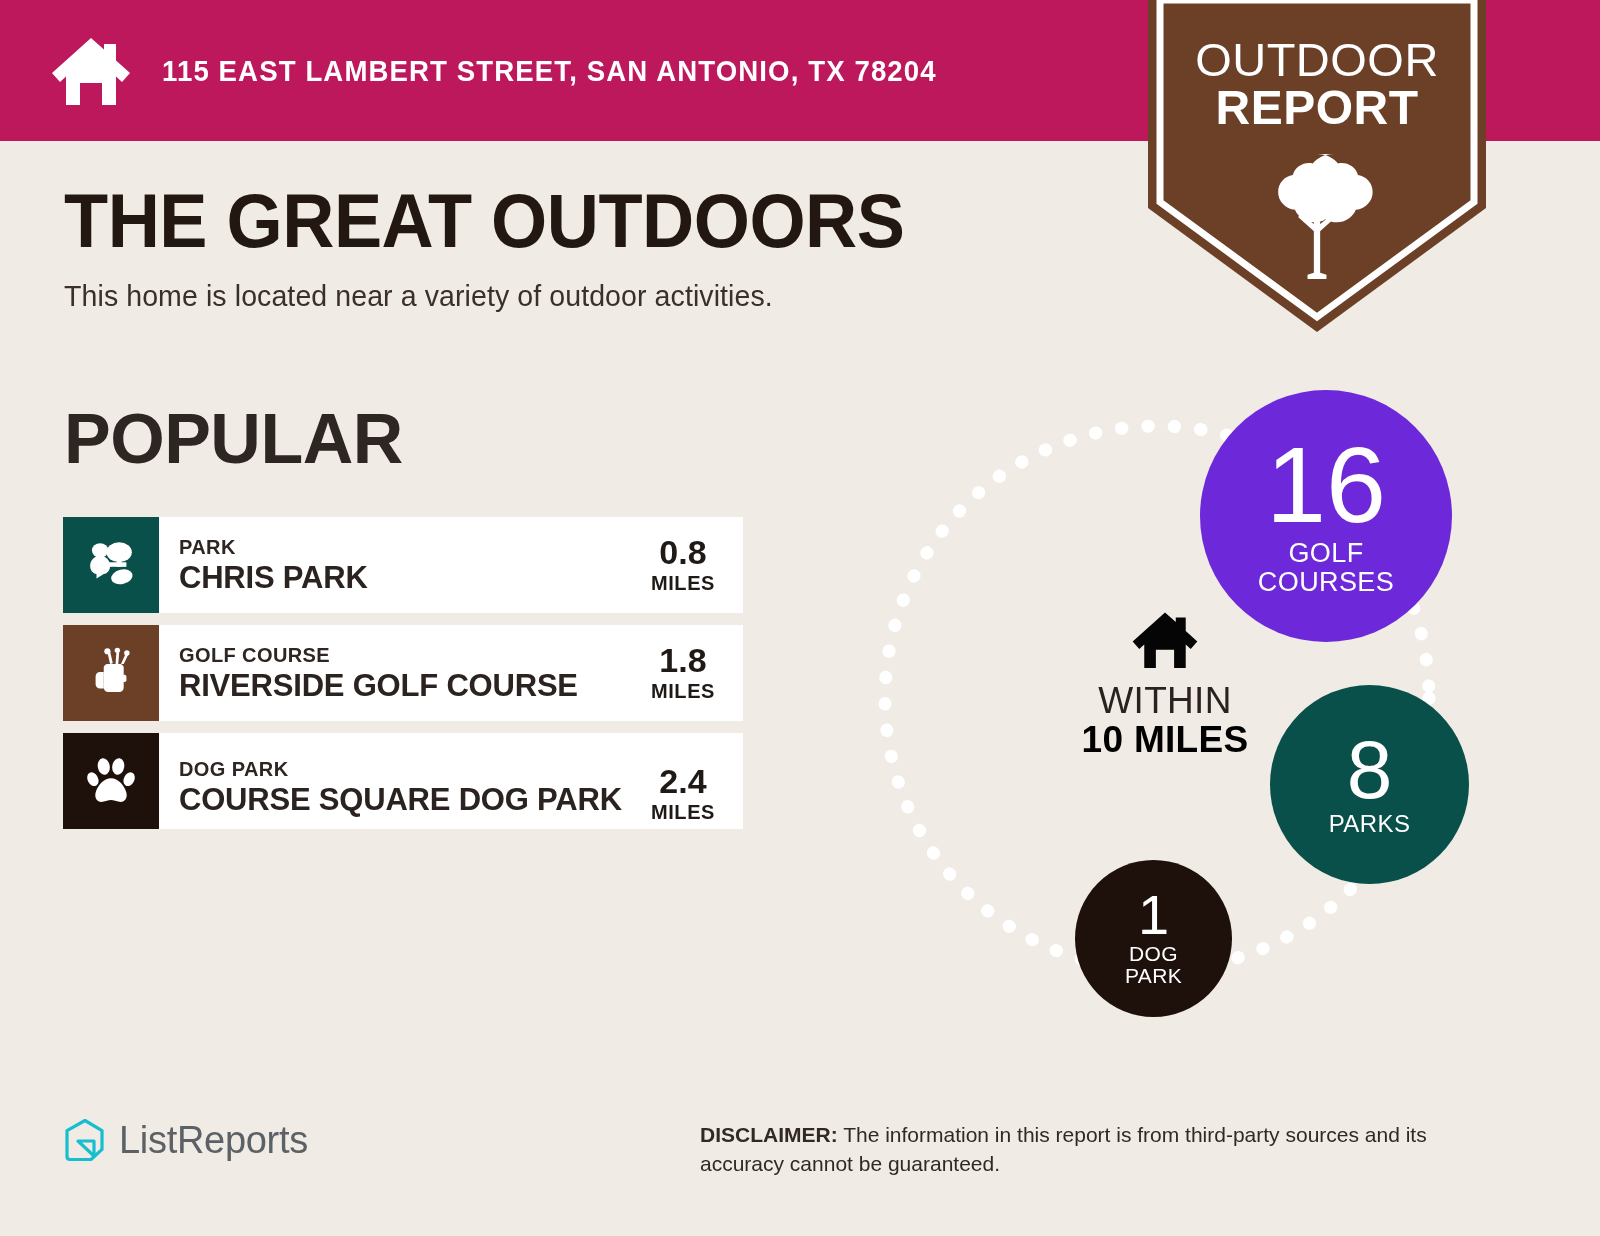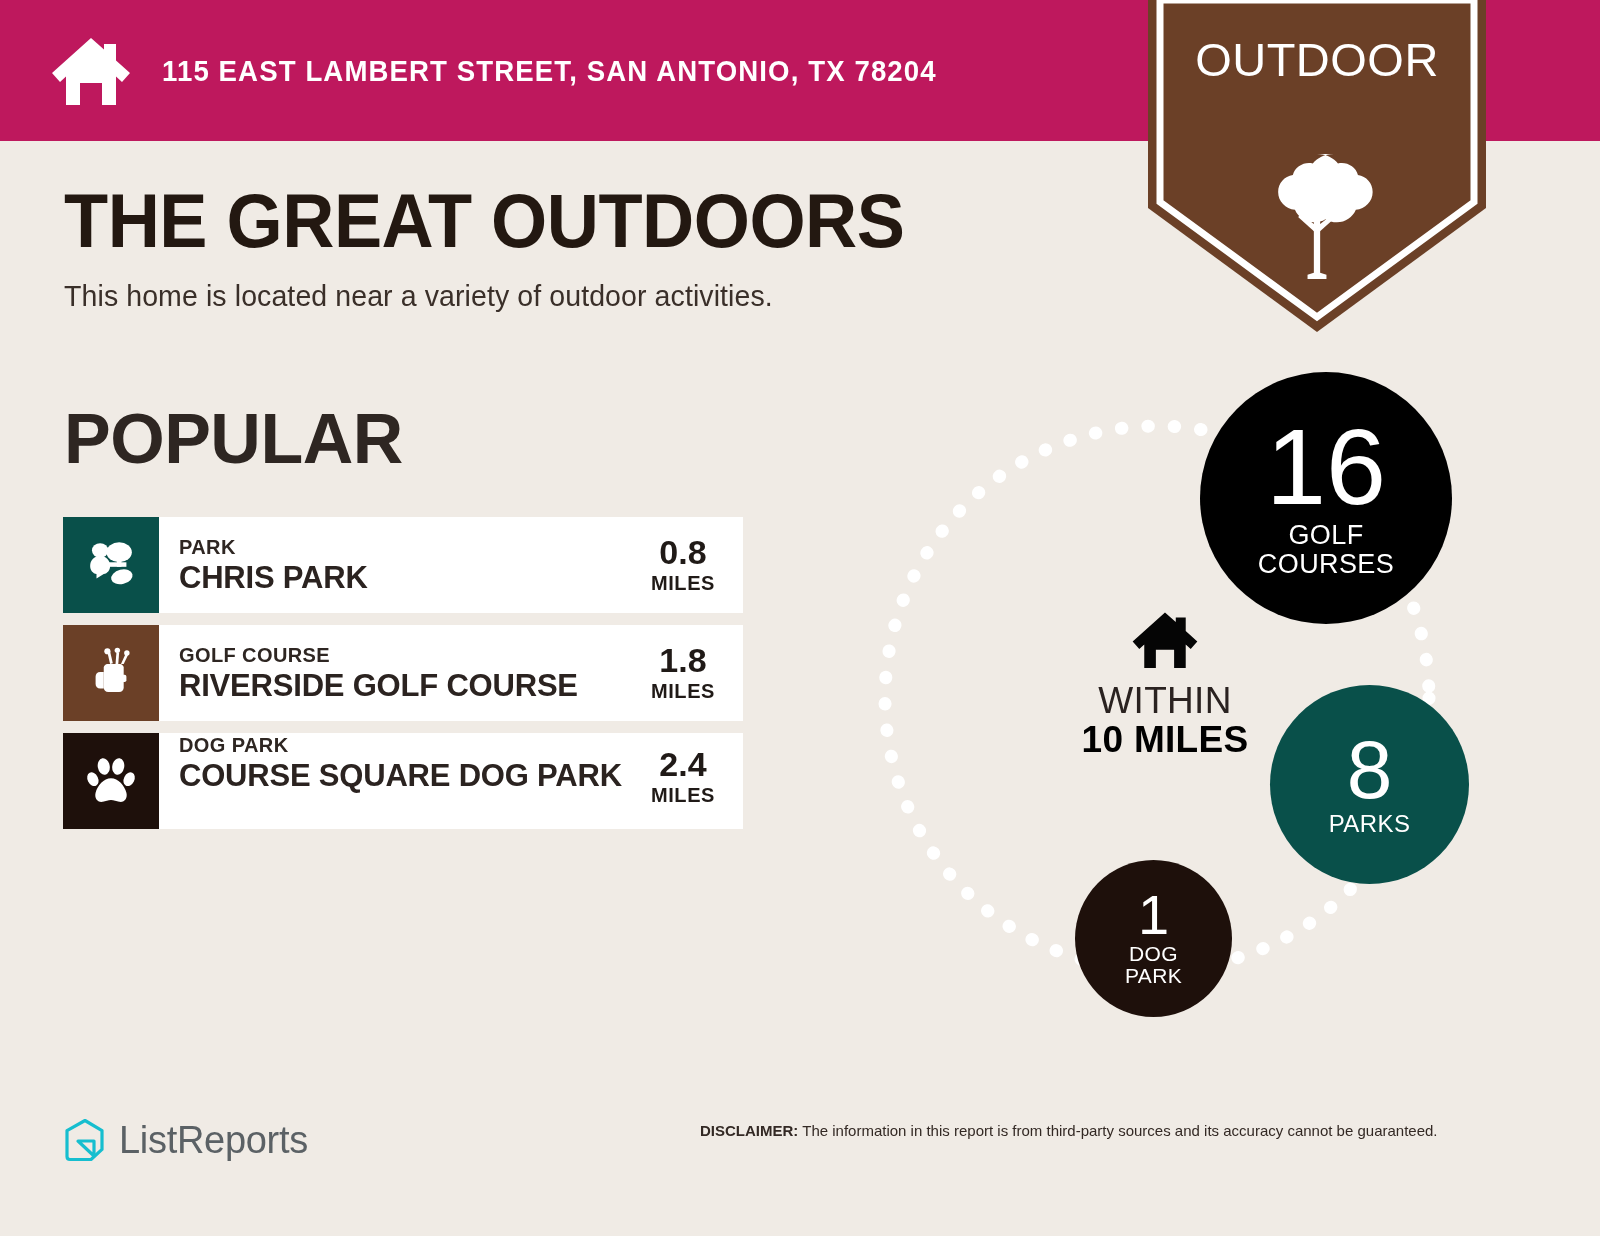--- a/index.html
+++ b/index.html
@@ -166,21 +166,21 @@
     display: block;
   }
   .row-dist-unit {
     font-size: 20px;
     font-weight: bold;
     color: #201A17;
     letter-spacing: 0.6px;
     display: block;
     margin-top: 3px;
   }
-  .row-tall .row-body { align-items: flex-start; }
+  .row-tall .row-body { align-items: center; padding-top: 12px; }
   .row-tall .row-dist { margin-top: 14px; }
 
   
   .diagram { position: absolute; left: 820px; top: 350px; width: 700px; height: 720px; }
   .dotted-svg { position: absolute; left: 0; top: 0; width: 700px; height: 720px; }
 
   .stat-circle {
     position: absolute;
     border-radius: 50%;
     display: flex;
@@ -188,23 +188,23 @@
     align-items: center;
     justify-content: center;
     color: #FFFFFF;
     text-align: center;
     z-index: 3;
   }
   .stat-num { font-weight: 300; line-height: 0.9; display: block; }
   .stat-label { font-weight: 400; line-height: 1.06; display: block; letter-spacing: 0.4px; }
 
   .circle-golf {
-    left: 380px; top: 22px;
+    left: 380px; top: 40px;
     width: 252px; height: 252px;
-    background: #000000;
+    background: #6d28d9;
   }
   .circle-golf .stat-num { font-size: 108px; margin-bottom: 6px; }
   .circle-golf .stat-label { font-size: 27px; }
 
   .circle-parks {
     left: 450px; top: 335px;
     width: 199px; height: 199px;
     background: #09504A;
   }
   .circle-parks .stat-num { font-size: 82px; margin-bottom: 4px; }
@@ -258,21 +258,21 @@
     font-size: 38px;
     font-weight: 400;
     color: #5B6165;
     letter-spacing: -0.3px;
   }
   .disclaimer {
     position: absolute;
     left: 700px;
     top: 1120px;
     width: 810px;
-    font-size: 15px;
+    font-size: 21px;
     color: #332924;
     line-height: 1.4;
     font-family: "Liberation Sans Narrow", "Liberation Sans", sans-serif;
   }
   .disclaimer b { font-weight: bold; }
 </style>
 </head>
 <body>
 
 <div class="header-bar">
@@ -290,20 +290,21 @@
     <path d="M30 0 L344 0 L344 202 L187 317 L30 202 Z" fill="none" stroke="#FFFFFF" stroke-width="7"></path>
     <g transform="translate(187,215) scale(1.05)">
       <path d="M0 -58 c9 0 16 4 20 9 c8 -2 17 3 19 11 c8 1 14 8 14 16 c0 9 -7 16 -16 17 c-3 7 -10 12 -18 12 c-4 0 -8 -1 -11 -3 l0 0 c-3 2 -7 3 -11 3 c-8 0 -15 -5 -18 -12 c-9 -1 -16 -8 -16 -17 c0 -8 6 -15 14 -16 c2 -8 11 -13 19 -11 c4 -5 11 -9 20 -9 Z" fill="#FFFFFF"></path>
       <path d="M-3 5 L-3 55 L-9 57 L-9 61 L9 61 L9 57 L3 55 L3 5 Z" fill="#FFFFFF"></path>
       <path d="M0 18 L-18 2 L-15 -1 L0 11 Z" fill="#FFFFFF"></path>
       <path d="M0 18 L18 2 L15 -1 L0 11 Z" fill="#FFFFFF"></path>
     </g>
   </svg>
   <div class="badge-text">
     <span class="badge-line1">OUTDOOR</span>
+    <span class="badge-line2">REPORT</span>
   </div>
 </div>
 
 <div class="title-block">
   <h1 class="main-title">THE GREAT OUTDOORS</h1>
   <p class="sub-title">This home is located near a variety of outdoor activities.</p>
 </div>
 
 <h2 class="popular-heading">POPULAR</h2>
 

